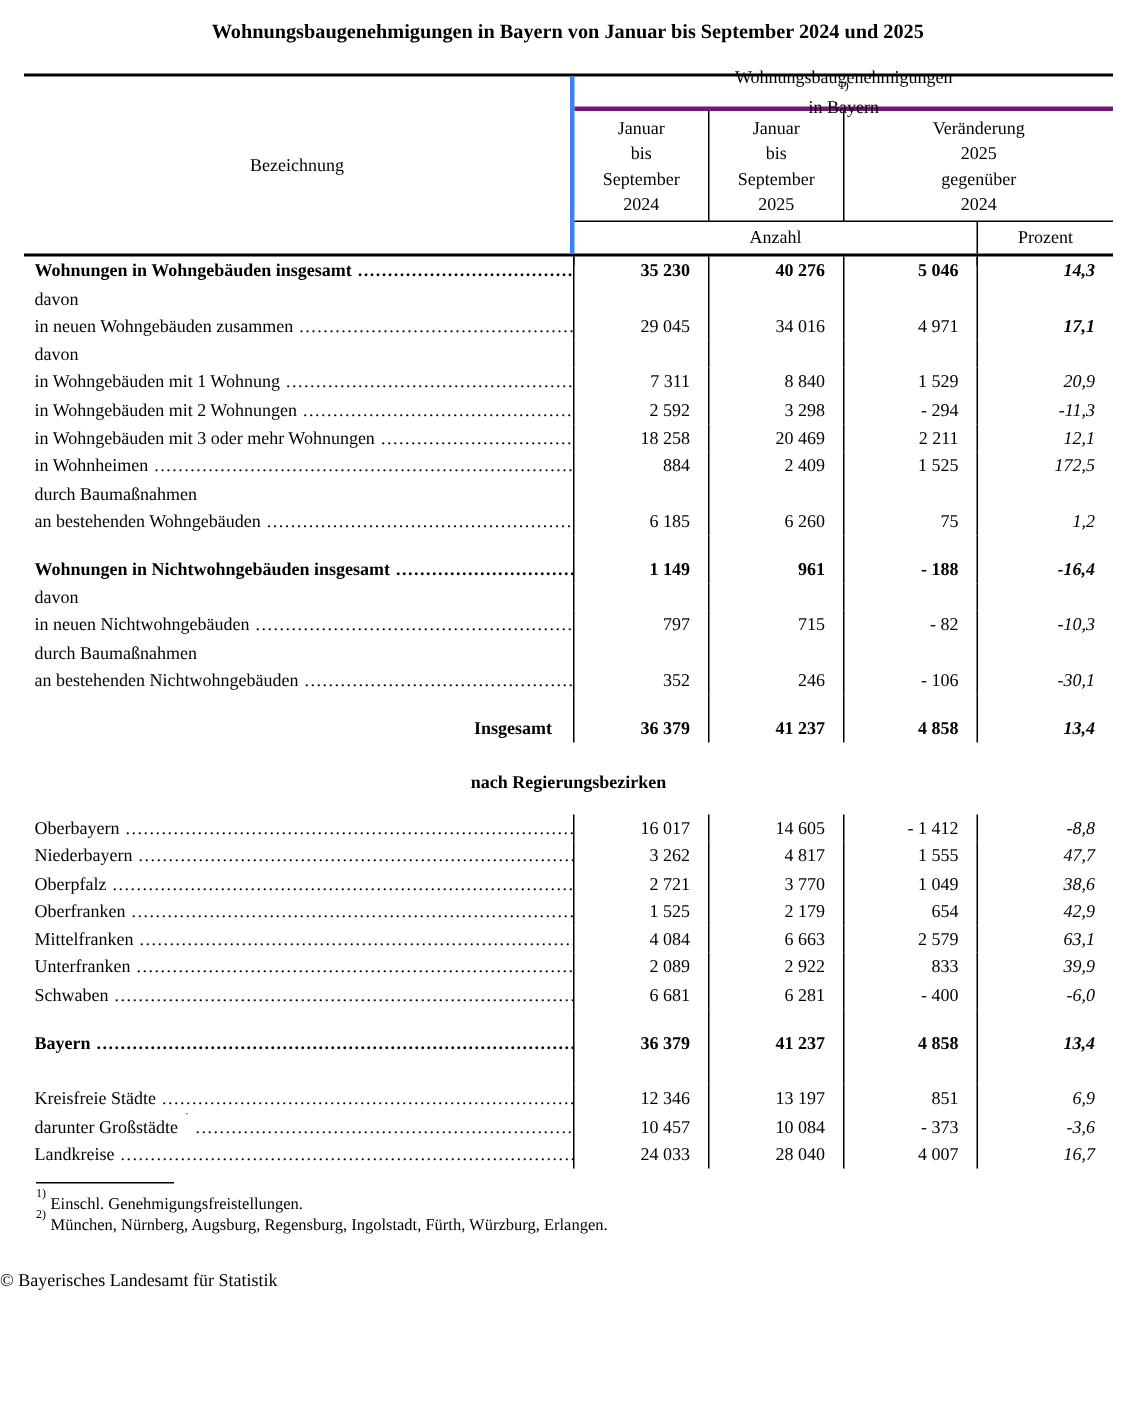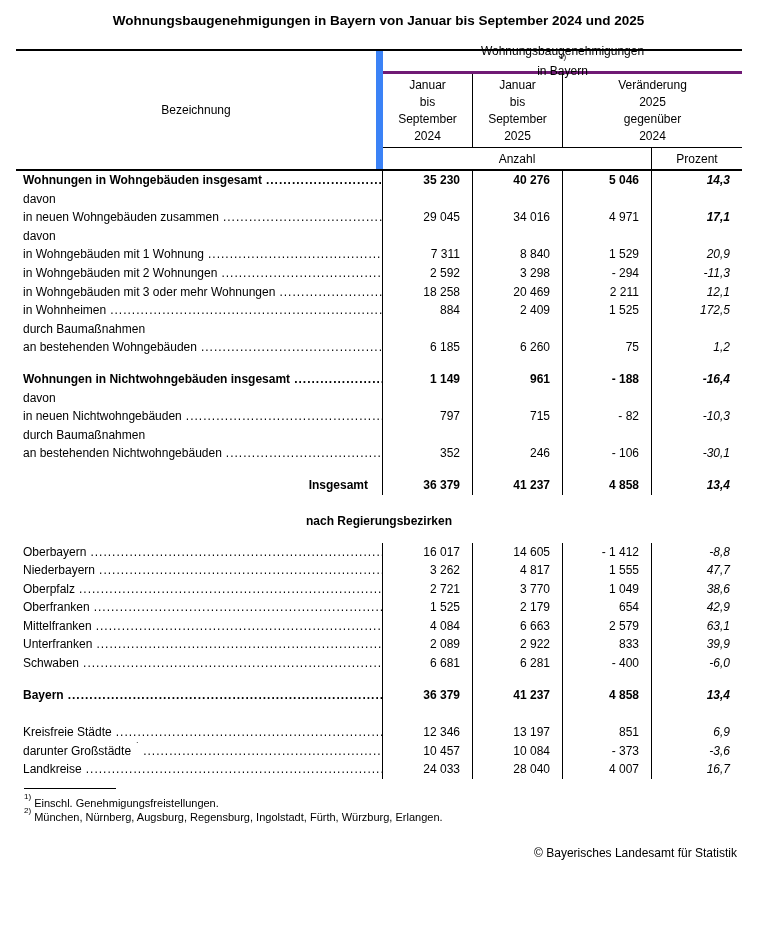--- a/index.html
+++ b/index.html
@@ -2,21 +2,21 @@
 <html><head>
 <meta charset="utf-8">
 <style>
   * { box-sizing: border-box; margin: 0; padding: 0; }
   html,body { background:#fff; }
   .page {
     position: relative;
     width: 757px; height: 887px;
     background: #ffffff;
     color: #000;
-    font-family: Liberation Sans, sans-serif;
+    font-family: Liberation Serif, serif;
     font-size: 12px;
     overflow: hidden;
   }
   .title {
     padding-top: 13px;
     font-size: 13.5px;
     font-weight: bold;
     text-align: center;
     line-height: 16px;
   }
@@ -25,21 +25,21 @@
   
   .thead {
     position: relative;
     display: grid;
     grid-template-columns: 367px 90px 90px 89px 90px;
     grid-template-rows: 23px 74px 21px;
     border-top: 2px solid #000;
     border-bottom: 2px solid #000;
   }
   .th { display: flex; align-items: center; justify-content: center; text-align: center; }
-  .th-bez   { grid-column: 1; grid-row: 1 / 4; border-right: 7px solid #3b82f6; }
+  .th-bez   { grid-column: 1; grid-row: 1 / 4; border-right: 3px solid #3b82f6; }
   .th-group { grid-column: 2 / 6; grid-row: 1; border-bottom: 3px solid #701a75; line-height: 20px; flex-direction: column; }
   .th-c1    { grid-column: 2; grid-row: 2; border-right: 1px solid #000; border-bottom: 1px solid #000; white-space: pre-line; line-height: 17px; }
   .th-c2    { grid-column: 3; grid-row: 2; border-right: 1px solid #000; border-bottom: 1px solid #000; white-space: pre-line; line-height: 17px; }
   .th-chg   { grid-column: 4 / 6; grid-row: 2; border-bottom: 1px solid #000; white-space: pre-line; line-height: 17px; }
   .th-anz   { grid-column: 2 / 5; grid-row: 3; border-right: 1px solid #000; }
   .th-prz   { grid-column: 5; grid-row: 3; }
   .stub { position: absolute; width: 1px; height: 6px; background: #000; bottom: -8px; }
   .stub-1 { left: 366px; }
   .stub-2 { left: 635px; }
 
@@ -68,21 +68,21 @@
     letter-spacing: 1px;
   }
   .sup { font-size: 8px; vertical-align: super; line-height: 0; position: relative; top: -4px; }
   .td.lab .sup { top: -3px; margin-left: 1px; }
 
   
   .fnrule { margin: 9px 0 0 24px; width: 92px; border-top: 1px solid #000; }
   .fn { margin: 7px 0 0 24px; font-size: 11px; line-height: 14px; }
   .fn + .fn { margin-top: 0; }
   .fn .sup { margin-right: 3px; top: -3px; font-size: 8px; }
-  .copyright { margin: 22px 20px 0 0; text-align: right; font-size: 12px; }
+  .copyright { margin: 22px 26px 0 0; text-align: left; font-size: 12px; }
 </style>
 </head>
 <body>
 
 <div class="page">
 
   <div class="title">Wohnungsbaugenehmigungen in Bayern von Januar bis September 2024 und 2025</div>
 
   <div class="tbl">
 

